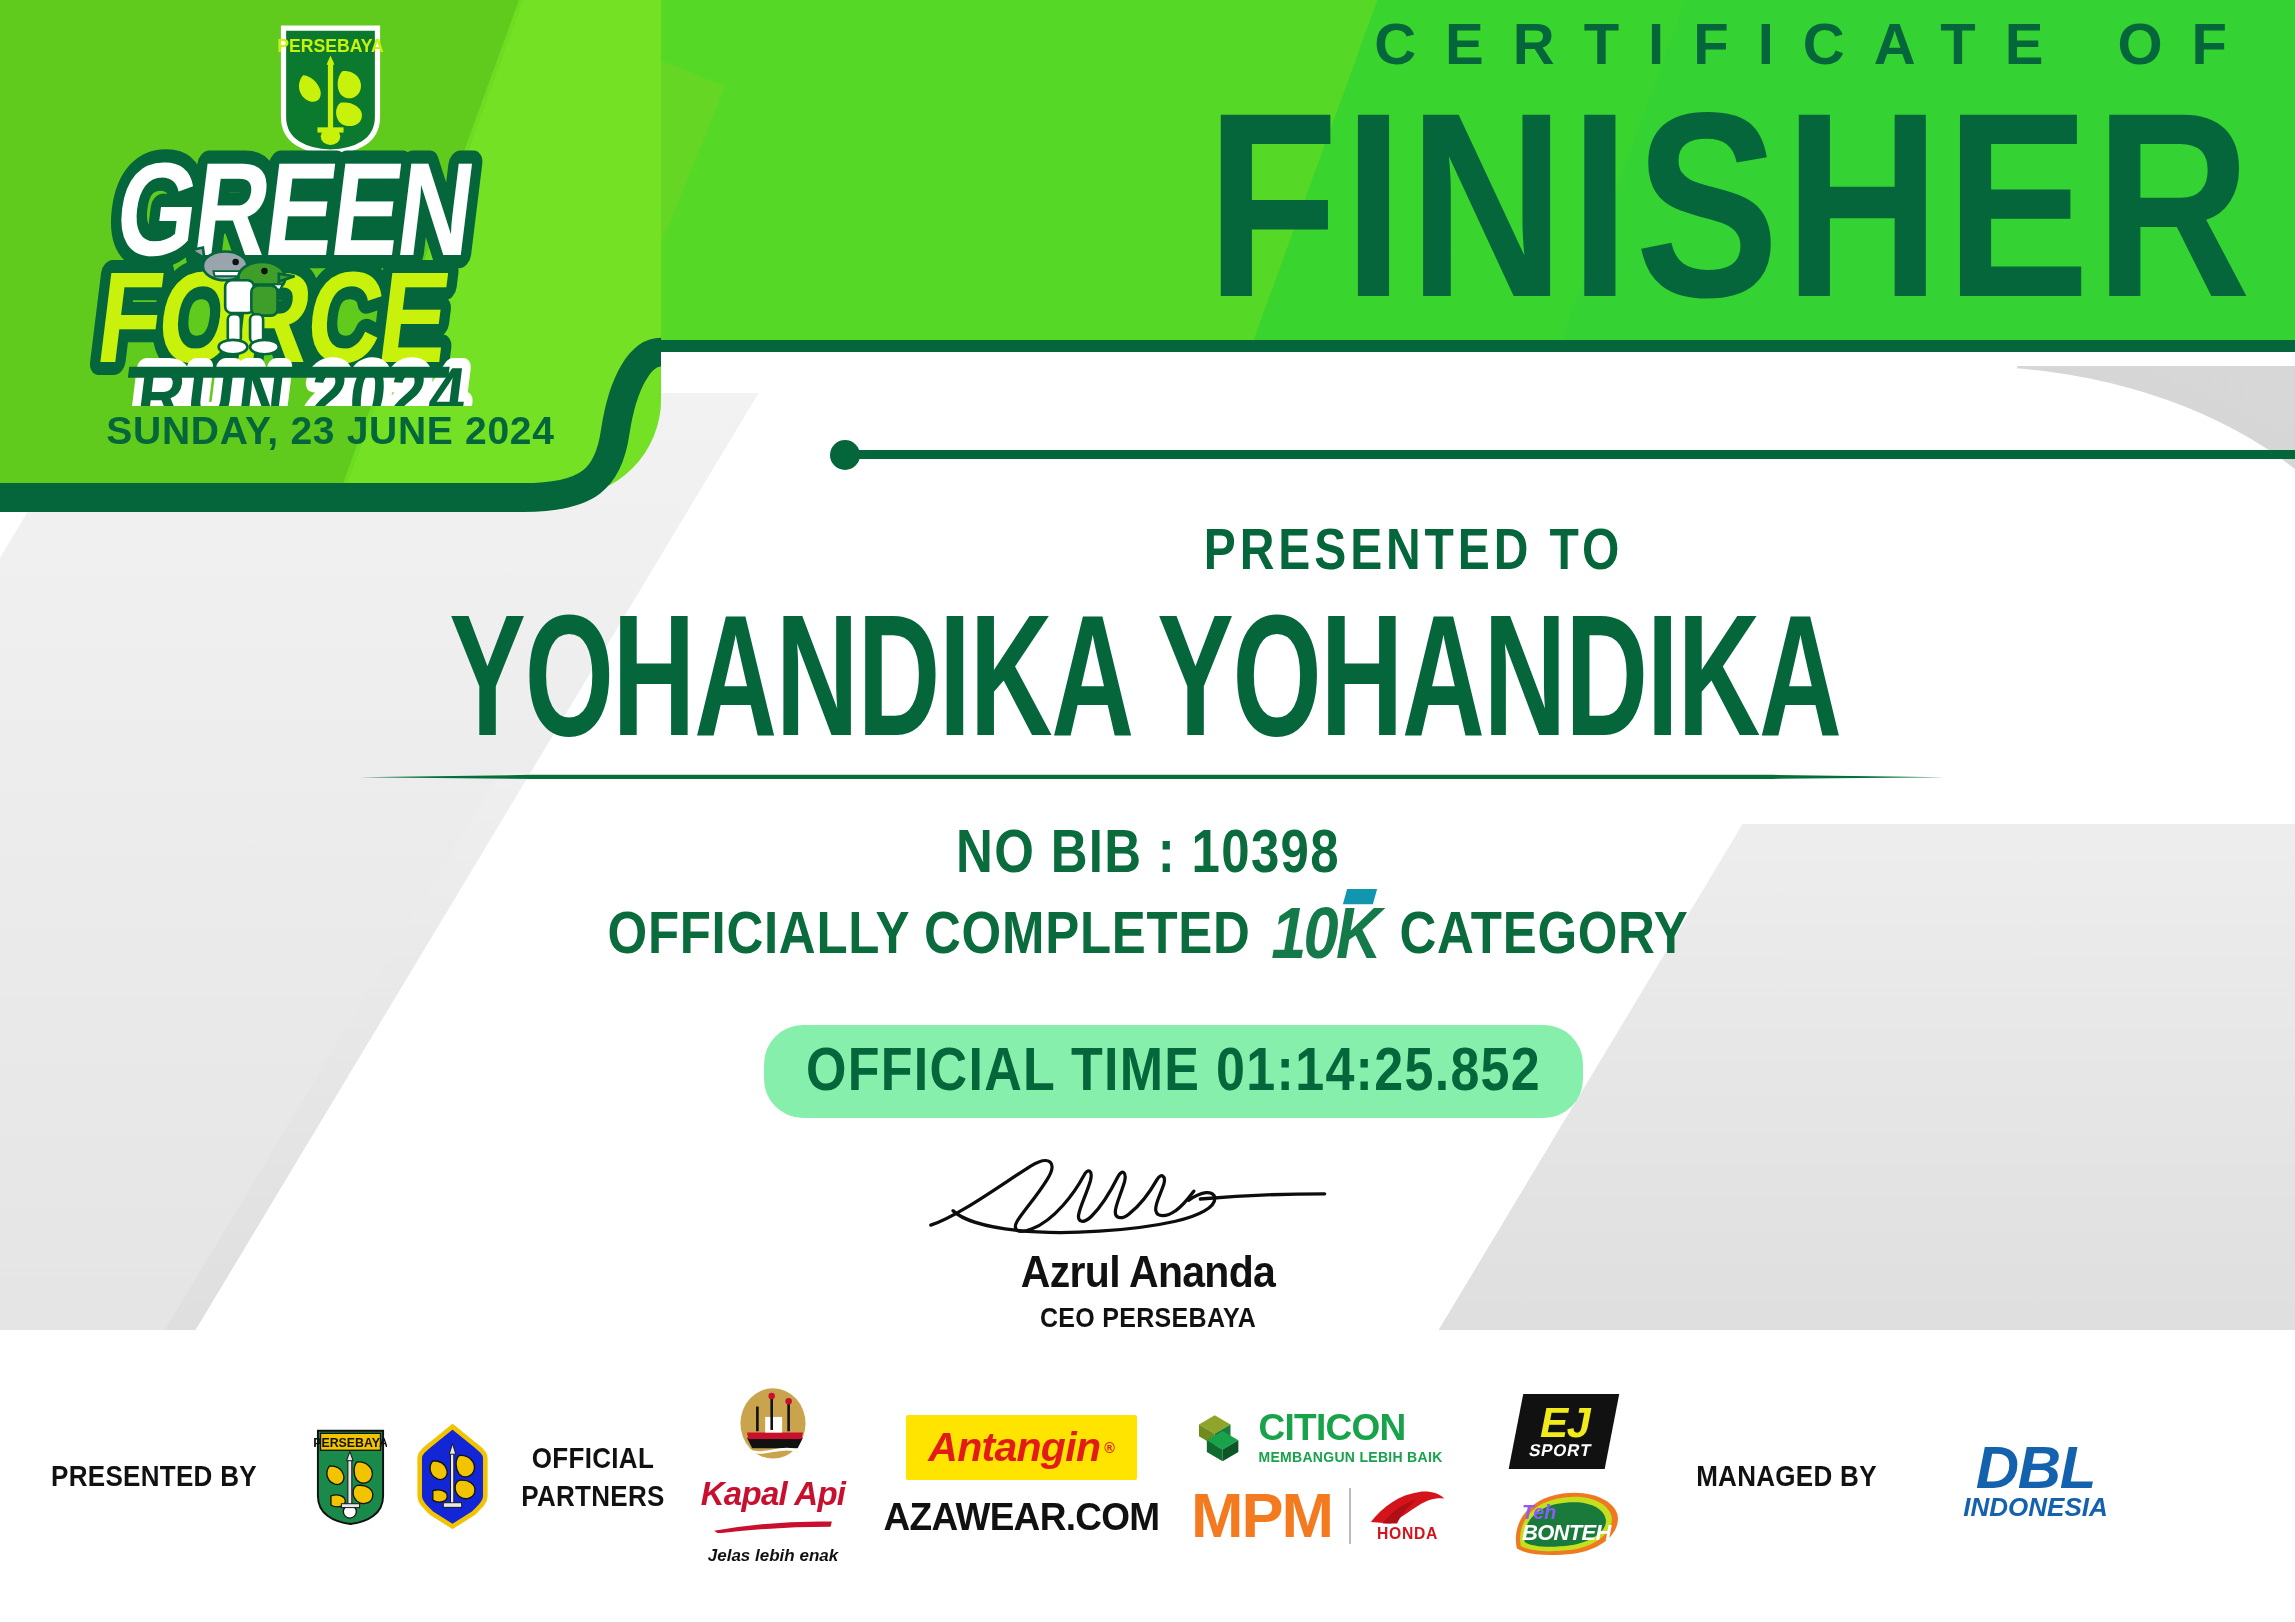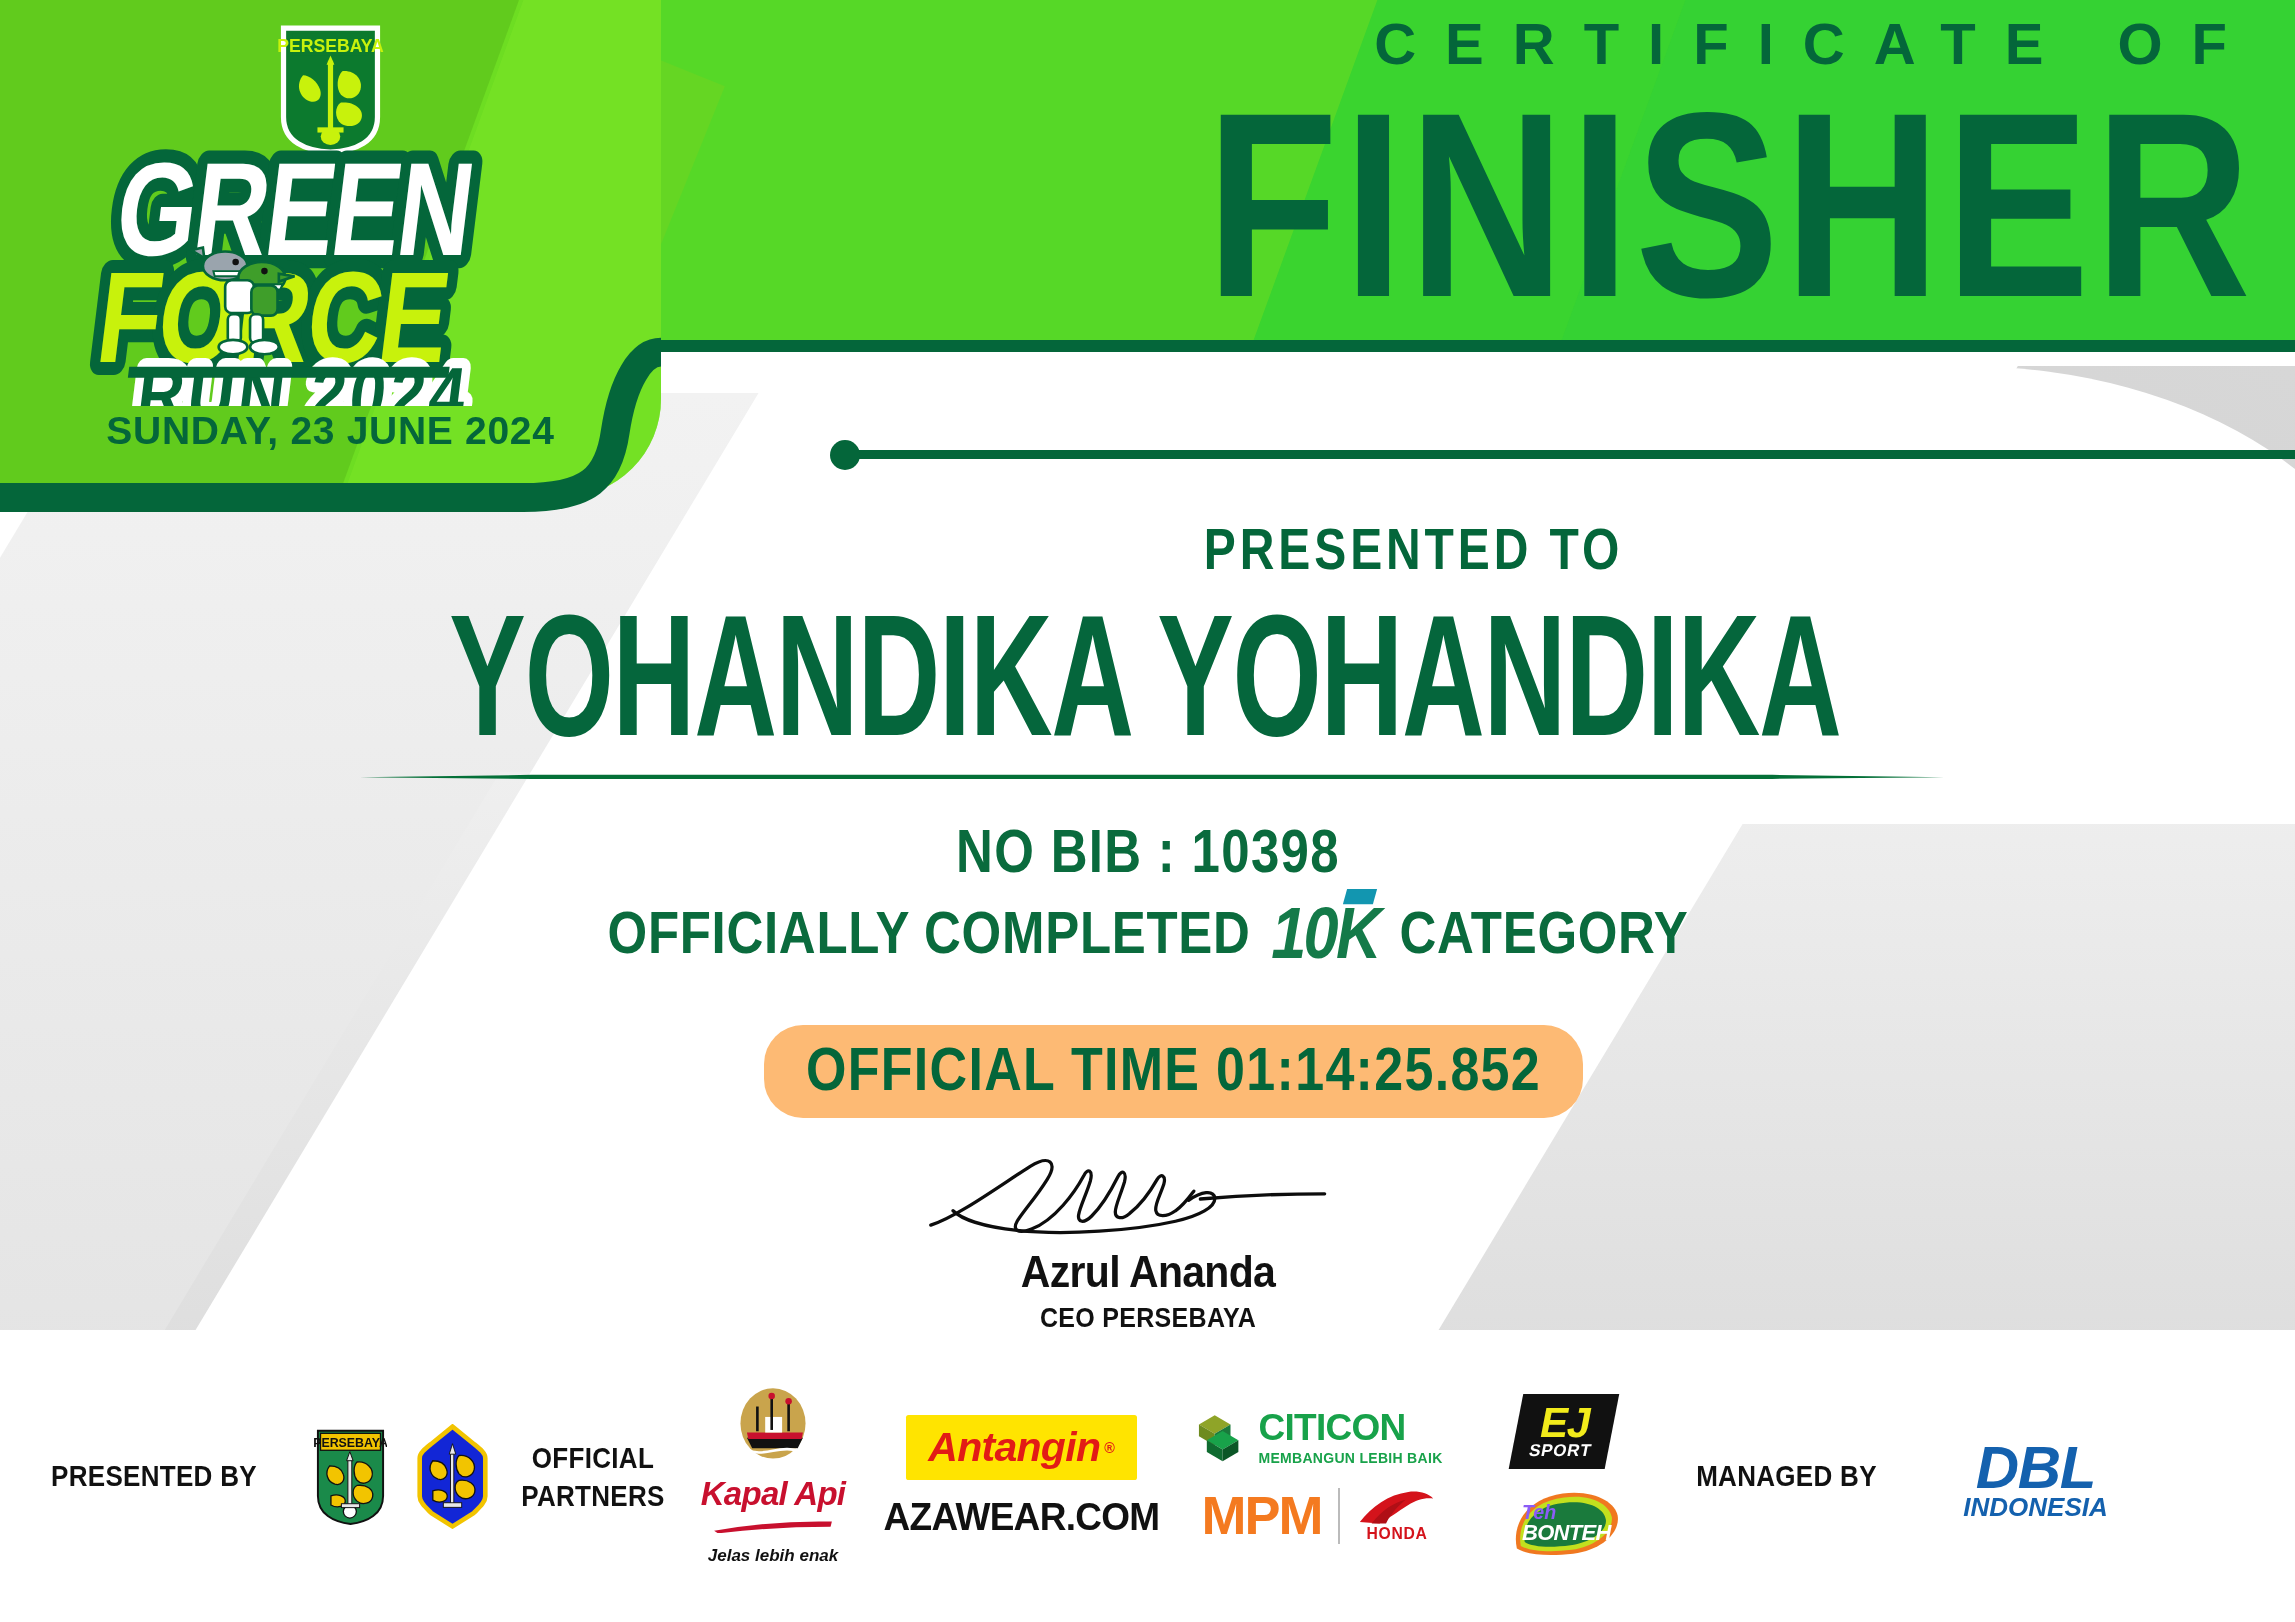--- a/index.html
+++ b/index.html
@@ -206,21 +206,21 @@
     transform:scaleY(1.16); transform-origin:center;
     padding:0 2.6px;
   }
   .tenk-bar {
     position:absolute; right:6.5px; top:-1.3px; width:30px; height:13px;
     background:#1296b0; transform:skewX(-18deg);
   }
 
   .time-badge {
     position:absolute; left:764px; top:1025px;
-    background:#fdba74;
+    background:#86efac;
     border-radius:39px;
     padding:14.4px 42px 18.3px 42px;
     z-index:32;
   }
   .time-badge-txt {
     font-weight:bold; font-size:52px; color:#04663a; letter-spacing:1.3px;
     white-space:nowrap;
     transform:scaleY(1.16); transform-origin:center;
     display:block;
   }
@@ -268,21 +268,21 @@
     font-weight:bold; font-style:italic; font-size:41px; color:#E21B16;
     letter-spacing:-0.7px;
   }
   .antangin-r { font-size:14.4px; color:#E21B16; vertical-align:super; margin-left:3.9px; font-weight:bold; }
   .azawear {
     font-weight:bold; font-size:37px; color:#111; letter-spacing:-0.7px;
     transform:scaleY(1.05);
   }
   .citicon-t { font-weight:bold; font-size:37px; color:#18A24A; letter-spacing:-0.7px; line-height:1; }
   .citicon-s { font-weight:bold; font-size:14px; color:#18A24A; letter-spacing:0.3px; margin-top:3.3px; }
-  .mpm-t { font-weight:bold; font-size:54px; color:#F47A20; letter-spacing:-2px; line-height:.9; }
+  .mpm-t { font-weight:bold; font-size:63px; color:#F47A20; letter-spacing:-2px; line-height:.9; }
   .honda-wing { width:79px; }
   .honda-t { font-weight:bold; font-size:15.7px; color:#D4131B; letter-spacing:0.7px; text-align:center; margin-top:-2.6px;}
   .ej-box {
     background:#111; padding:10.5px 17px 7.9px 17px; transform:skewX(-11deg);
     display:flex; flex-direction:column; align-items:center;
   }
   .ej-t { font-weight:bold; font-size:42px; color:#F2EB1B; line-height:.86; letter-spacing:-0.7px; }
   .ej-s { font-weight:bold; font-size:17px; color:#ffffff; letter-spacing:0.7px; }
   .dbl-t {
     font-weight:bold; font-style:italic; font-size:60px; color:#1461AE;

